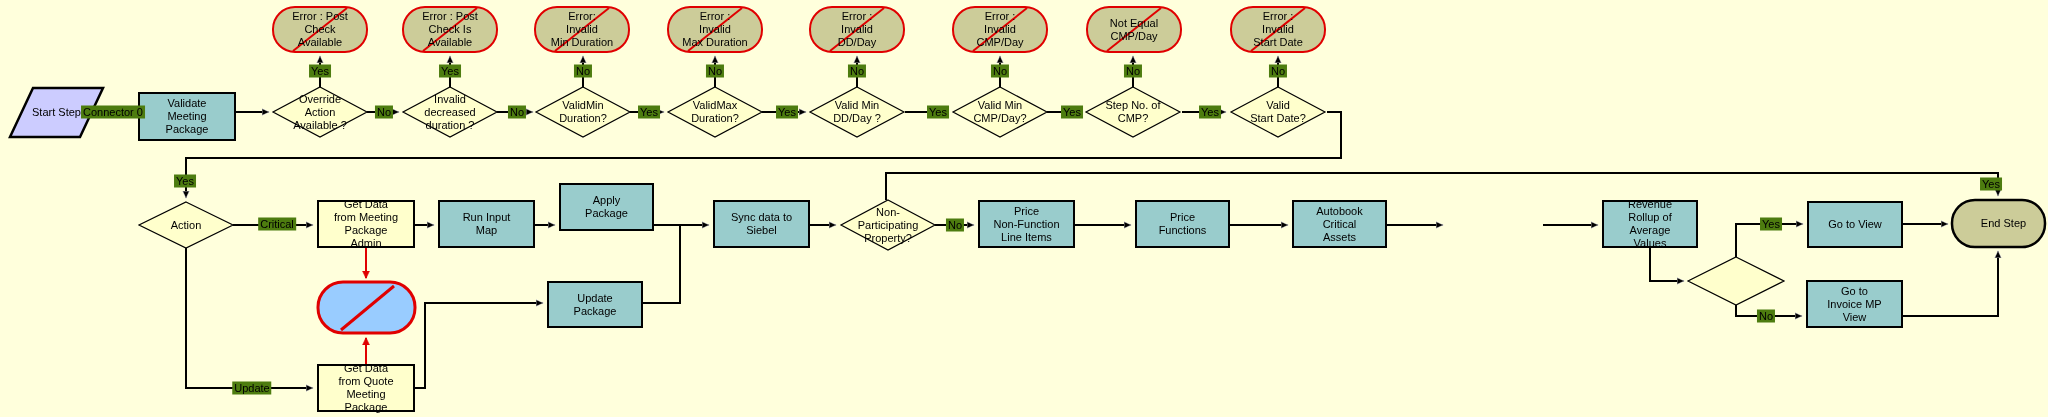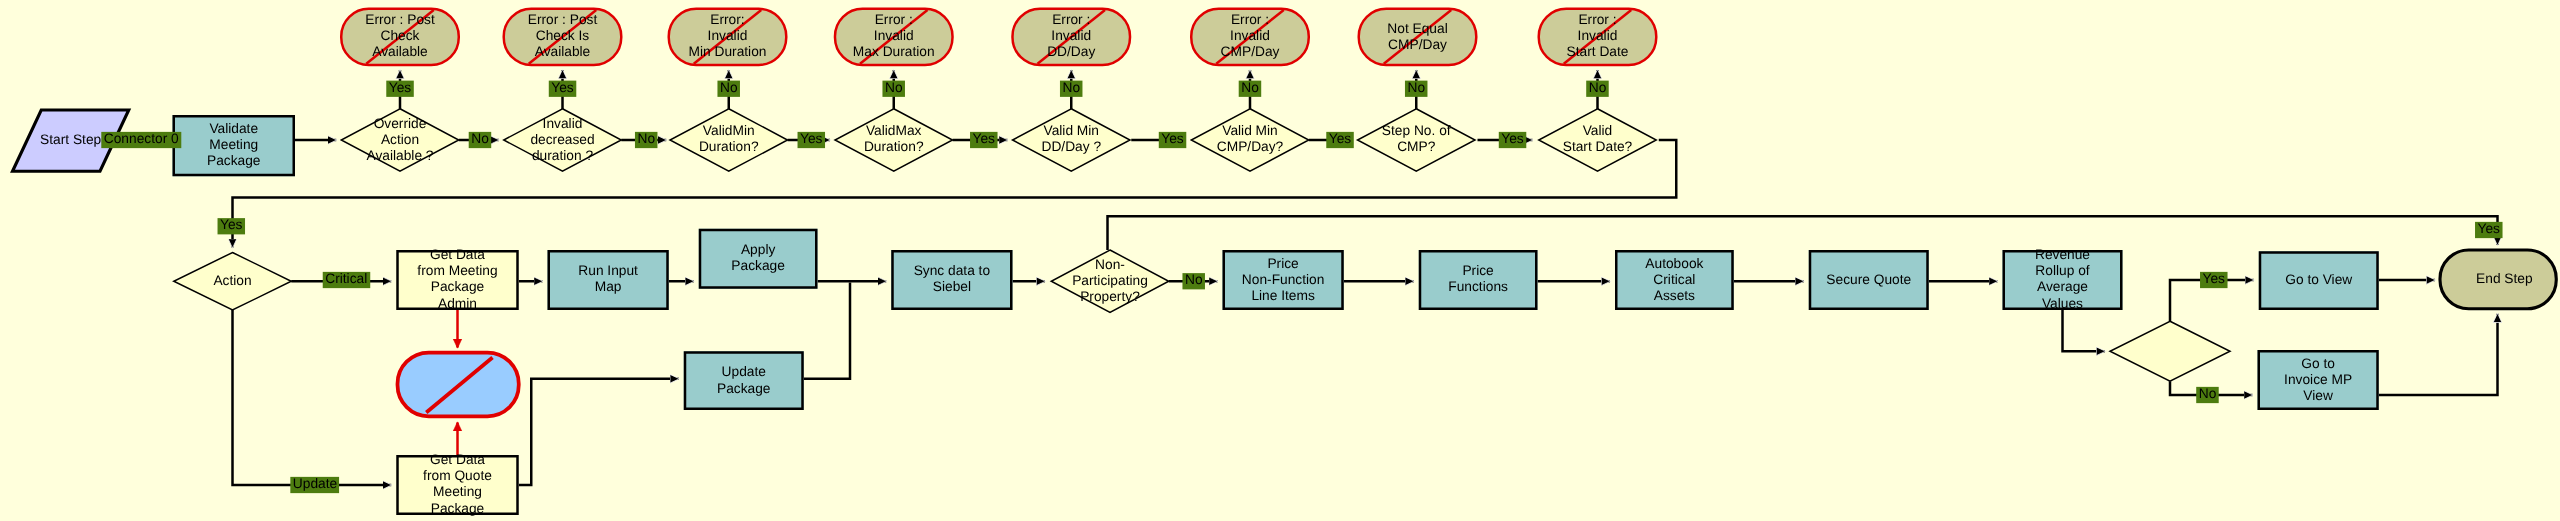--- a/index.html
+++ b/index.html
@@ -251,23 +251,20 @@
     </div>
   <div class="node box teal" style="left:1135px;top:200px;width:95px;height:48px">
       <span class="label">Price
 Functions</span>
     </div>
   <div class="node box teal" style="left:1292px;top:200px;width:95px;height:48px">
       <span class="label">Autobook
 Critical
 Assets</span>
     </div>
-  <div class="node box teal" style="left:1447px;top:200px;width:96px;height:48px">
-      <span class="label">Secure Quote</span>
-    </div>
   <div class="node box teal" style="left:1602px;top:200px;width:96px;height:48px">
       <span class="label">Revenue
 Rollup of
 Average
 Values</span>
     </div>
   <div class="node box teal" style="left:1807px;top:201px;width:96px;height:47px">
       <span class="label">Go to View</span>
     </div>
   <div class="node box teal" style="left:1806px;top:280px;width:97px;height:48px">

